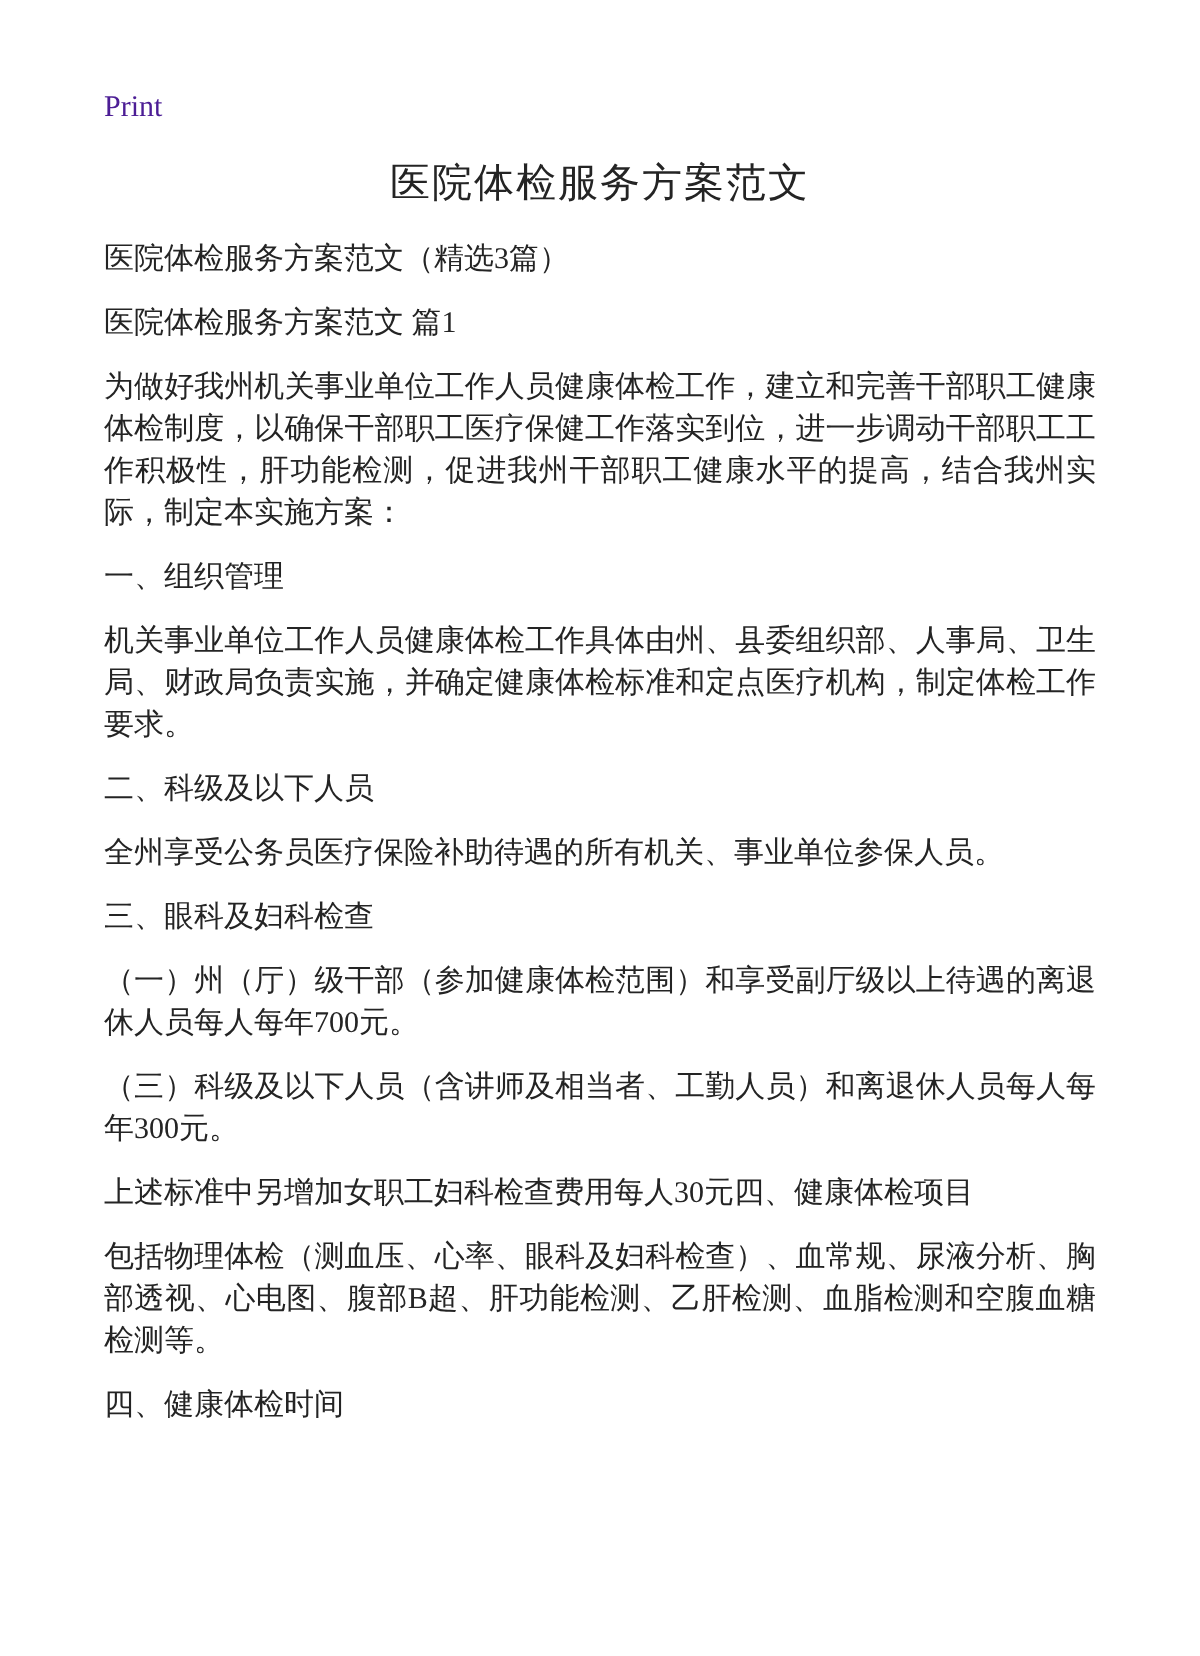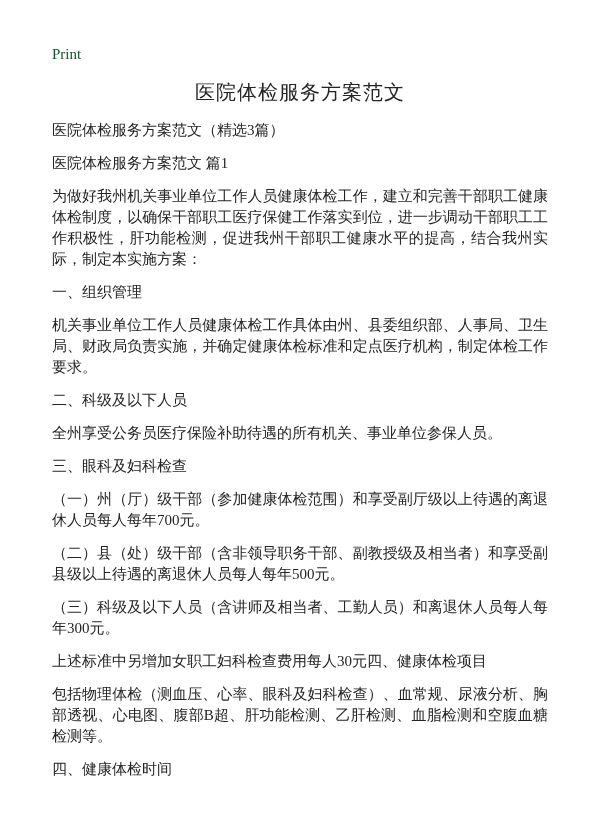--- a/index.html
+++ b/index.html
@@ -18,37 +18,37 @@
     box-sizing: border-box;
     width: 600px;
     height: 828px;
     padding: 44px 52px 0 52px;
     background: #ffffff;
   }
   .print-link {
     font-size: 15px;
     line-height: 21px;
     margin: 0 0 13px 0;
-    color: #14532d;
+    color: #4c1d95;
     cursor: pointer;
     width: -moz-fit-content;
     width: fit-content;
   }
   .doc-title {
     font-size: 20px;
     line-height: 26px;
     font-weight: normal;
     text-align: center;
     margin: 14px 0 15px 0;
     letter-spacing: 1px;
   }
   .block {
     font-size: 15px;
     line-height: 21px;
-    margin: 12px 0 11px 0;
+    margin: 0 0 11px 0;
     text-align: justify;
   }
   .block.heading {
     font-weight: normal;
     text-align: left;
   }
   .subtitle {
     margin-bottom: 11px;
   }
 </style>
@@ -72,21 +72,20 @@
   <p class="block">机关事业单位工作人员健康体检工作具体由州、县委组织部、人事局、卫生局、财政局负责实施，并确定健康体检标准和定点医疗机构，制定体检工作要求。</p>
 
   <p class="block heading">二、科级及以下人员</p>
 
   <p class="block">全州享受公务员医疗保险补助待遇的所有机关、事业单位参保人员。</p>
 
   <p class="block heading">三、眼科及妇科检查</p>
 
   <p class="block">（一）州（厅）级干部（参加健康体检范围）和享受副厅级以上待遇的离退休人员每人每年700元。</p>
 
-  <p class="block">（二）县（处）级干部（含非领导职务干部、副教授级及相当者）和享受副县级以上待遇的离退休人员每人每年500元。</p>
 
   <p class="block">（三）科级及以下人员（含讲师及相当者、工勤人员）和离退休人员每人每年300元。</p>
 
   <p class="block">上述标准中另增加女职工妇科检查费用每人30元四、健康体检项目</p>
 
   <p class="block">包括物理体检（测血压、心率、眼科及妇科检查）、血常规、尿液分析、胸部透视、心电图、腹部B超、肝功能检测、乙肝检测、血脂检测和空腹血糖检测等。</p>
 
   <p class="block heading">四、健康体检时间</p>
 
 

